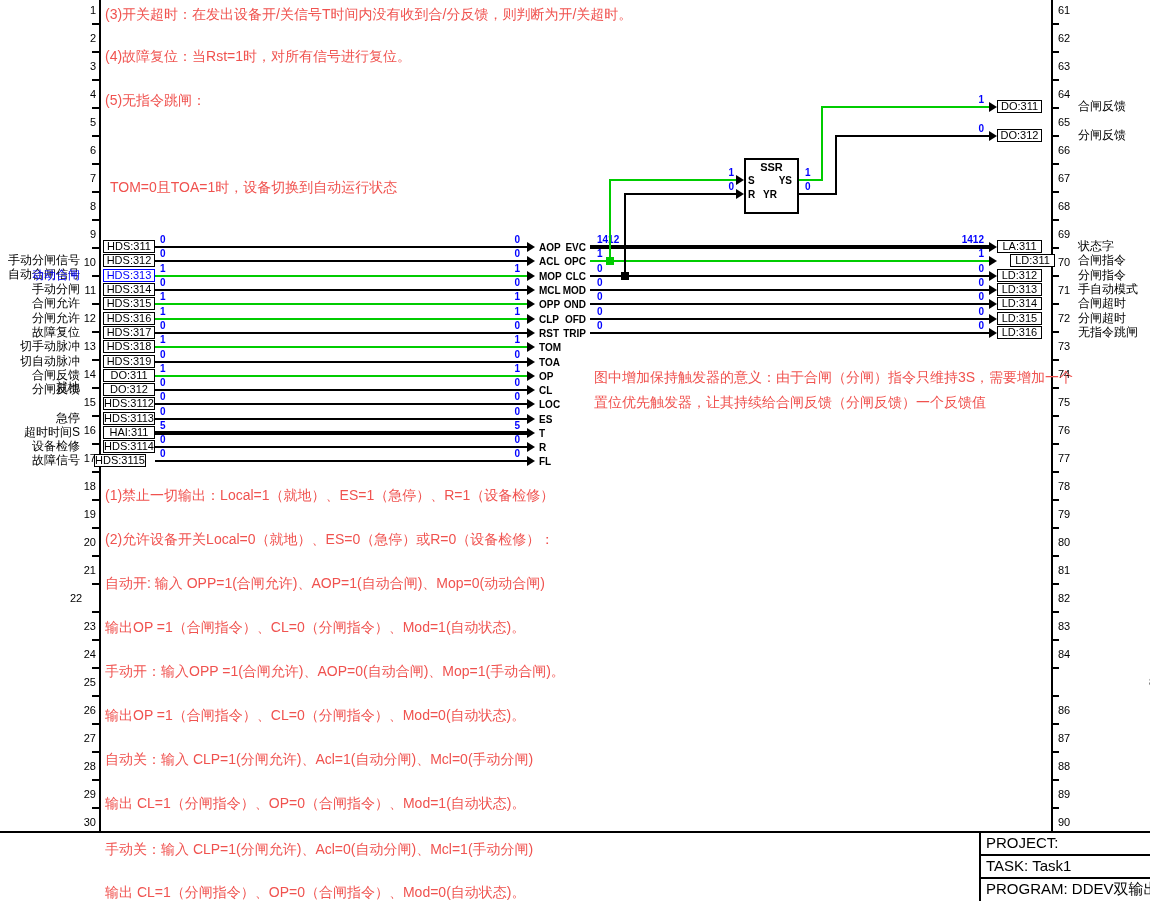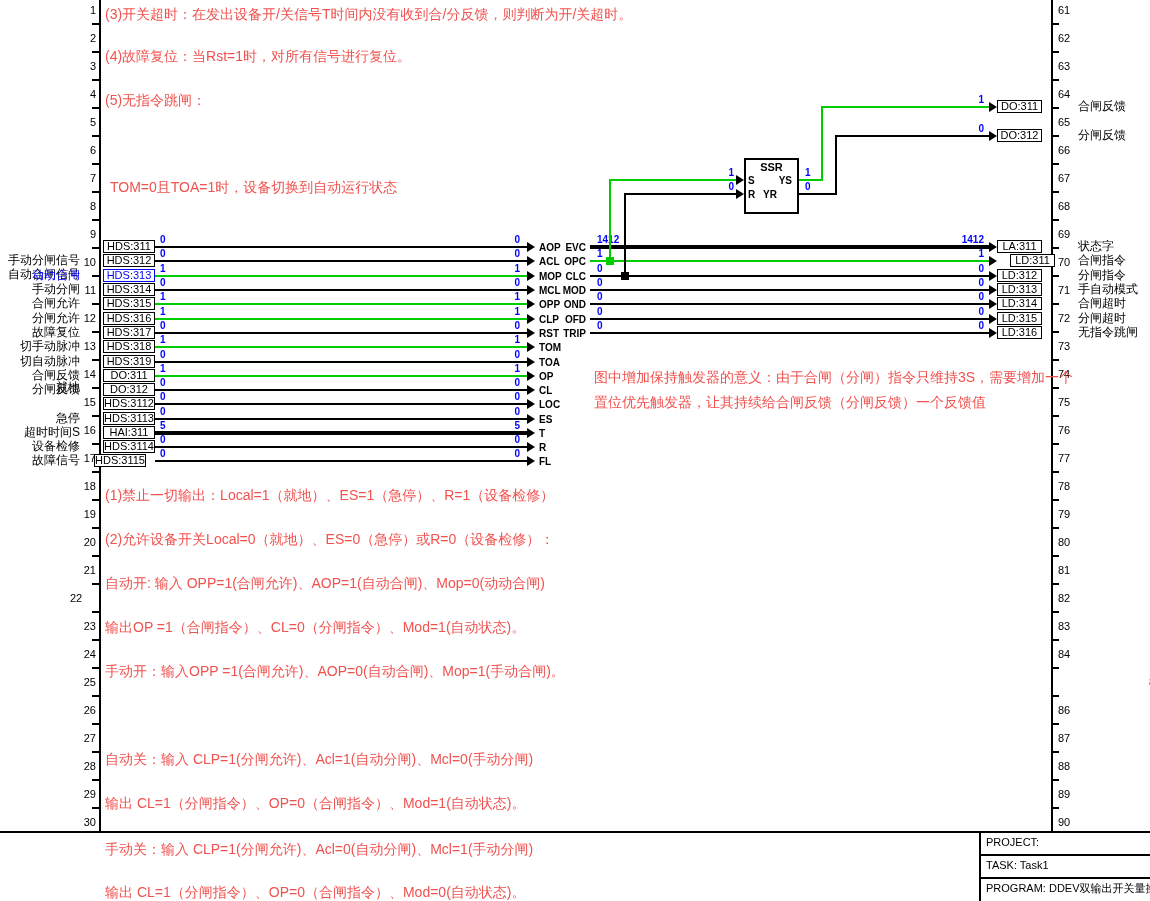--- a/index.html
+++ b/index.html
@@ -16,21 +16,21 @@
   .wire{position:absolute;background:#000;}
   .wire.on{background:var(--green,#0c0);}
   .junction{position:absolute;width:8px;height:8px;background:#000;}
   .junction.on{background:var(--green,#0c0);}
   .arrow{position:absolute;width:0;height:0;border-top:5px solid transparent;
          border-bottom:5px solid transparent;border-left:8px solid #000;}
   .pin{position:absolute;font-size:10px;line-height:11px;font-weight:bold;white-space:nowrap;}
   .block{position:absolute;border:2px solid #000;background:#fff;}
   .btitle{position:absolute;top:1px;left:0;width:100%;text-align:center;font-size:11px;font-weight:bold;}
   .anno{position:absolute;font-size:14px;line-height:16px;color:var(--red,#f0524f);white-space:nowrap;}
-  .tb-text{position:absolute;font-size:11px;line-height:13px;white-space:nowrap;color:#000;}
+  .tb-text{position:absolute;font-size:15px;line-height:13px;white-space:nowrap;color:#000;}
 </style>
 </head>
 <body>
 
 <div id="canvas">
 
   <div class="vline" style="left:99px;top:0;height:831px;"></div>
   <div class="vline" style="left:1051px;top:0;height:831px;"></div>
   <div class="hline" style="left:0;top:831px;width:1150px;"></div>
 
@@ -362,20 +362,21 @@
   <div class="anno" style="left:110px;top:179px;">TOM=0且TOA=1时，设备切换到自动运行状态</div>
 
   <div class="anno" style="left:594px;top:369px;">图中增加保持触发器的意义：由于合闸（分闸）指令只维持3S，需要增加一个</div>
   <div class="anno" style="left:594px;top:394px;">置位优先触发器，让其持续给合闸反馈（分闸反馈）一个反馈值</div>
 
   <div class="anno" style="left:105px;top:487px;">(1)禁止一切输出：Local=1（就地）、ES=1（急停）、R=1（设备检修）</div>
   <div class="anno" style="left:105px;top:531px;">(2)允许设备开关Local=0（就地）、ES=0（急停）或R=0（设备检修）：</div>
   <div class="anno" style="left:105px;top:575px;">自动开: 输入 OPP=1(合闸允许)、AOP=1(自动合闸)、Mop=0(动动合闸)</div>
   <div class="anno" style="left:105px;top:619px;">输出OP =1（合闸指令）、CL=0（分闸指令）、Mod=1(自动状态)。</div>
   <div class="anno" style="left:105px;top:663px;">手动开：输入OPP =1(合闸允许)、AOP=0(自动合闸)、Mop=1(手动合闸)。</div>
+  <div class="anno" style="left:105px;top:707px;">输出OP =1（合闸指令）、CL=0（分闸指令）、Mod=0(自动状态)。</div>
   <div class="anno" style="left:105px;top:751px;">自动关：输入 CLP=1(分闸允许)、Acl=1(自动分闸)、Mcl=0(手动分闸)</div>
   <div class="anno" style="left:105px;top:795px;">输出 CL=1（分闸指令）、OP=0（合闸指令）、Mod=1(自动状态)。</div>
   <div class="anno" style="left:105px;top:841px;">手动关：输入 CLP=1(分闸允许)、Acl=0(自动分闸)、Mcl=1(手动分闸)</div>
   <div class="anno" style="left:105px;top:884px;">输出 CL=1（分闸指令）、OP=0（合闸指令）、Mod=0(自动状态)。</div>
 
   <div class="vline" style="left:979px;top:831px;height:70px;"></div>
   <div class="hline" style="left:979px;top:854px;width:171px;"></div>
   <div class="hline" style="left:979px;top:877px;width:171px;"></div>
   <div class="tb-text" style="left:986px;top:836px;"><span>PROJECT:</span> <span></span></div>
   <div class="tb-text" style="left:986px;top:859px;"><span>TASK:</span> <span>Task1</span></div>

